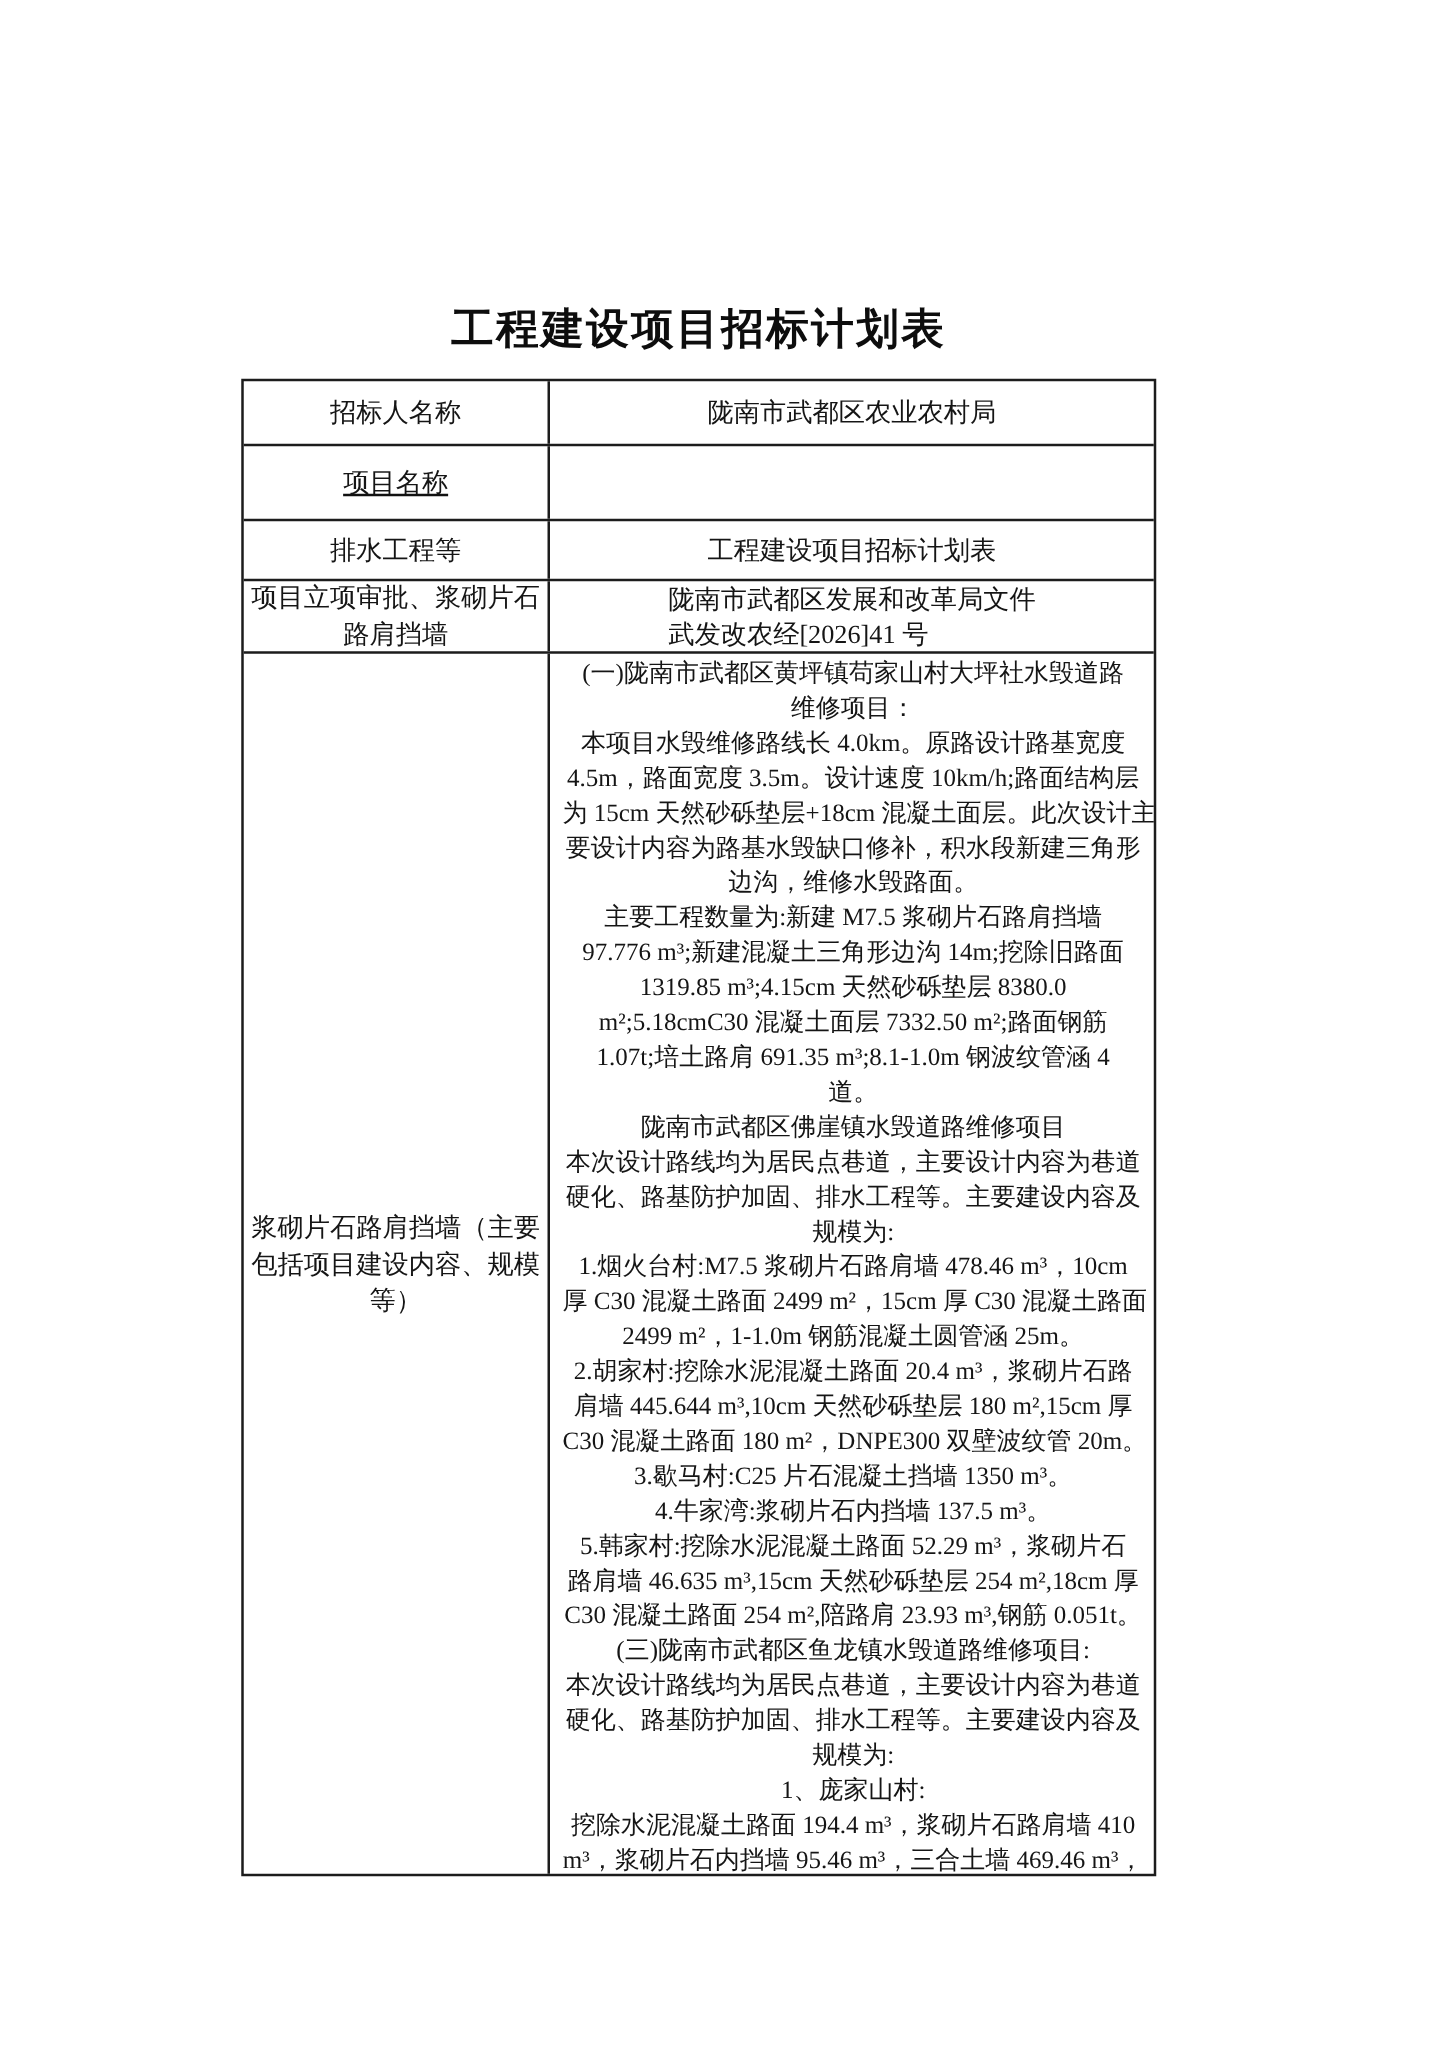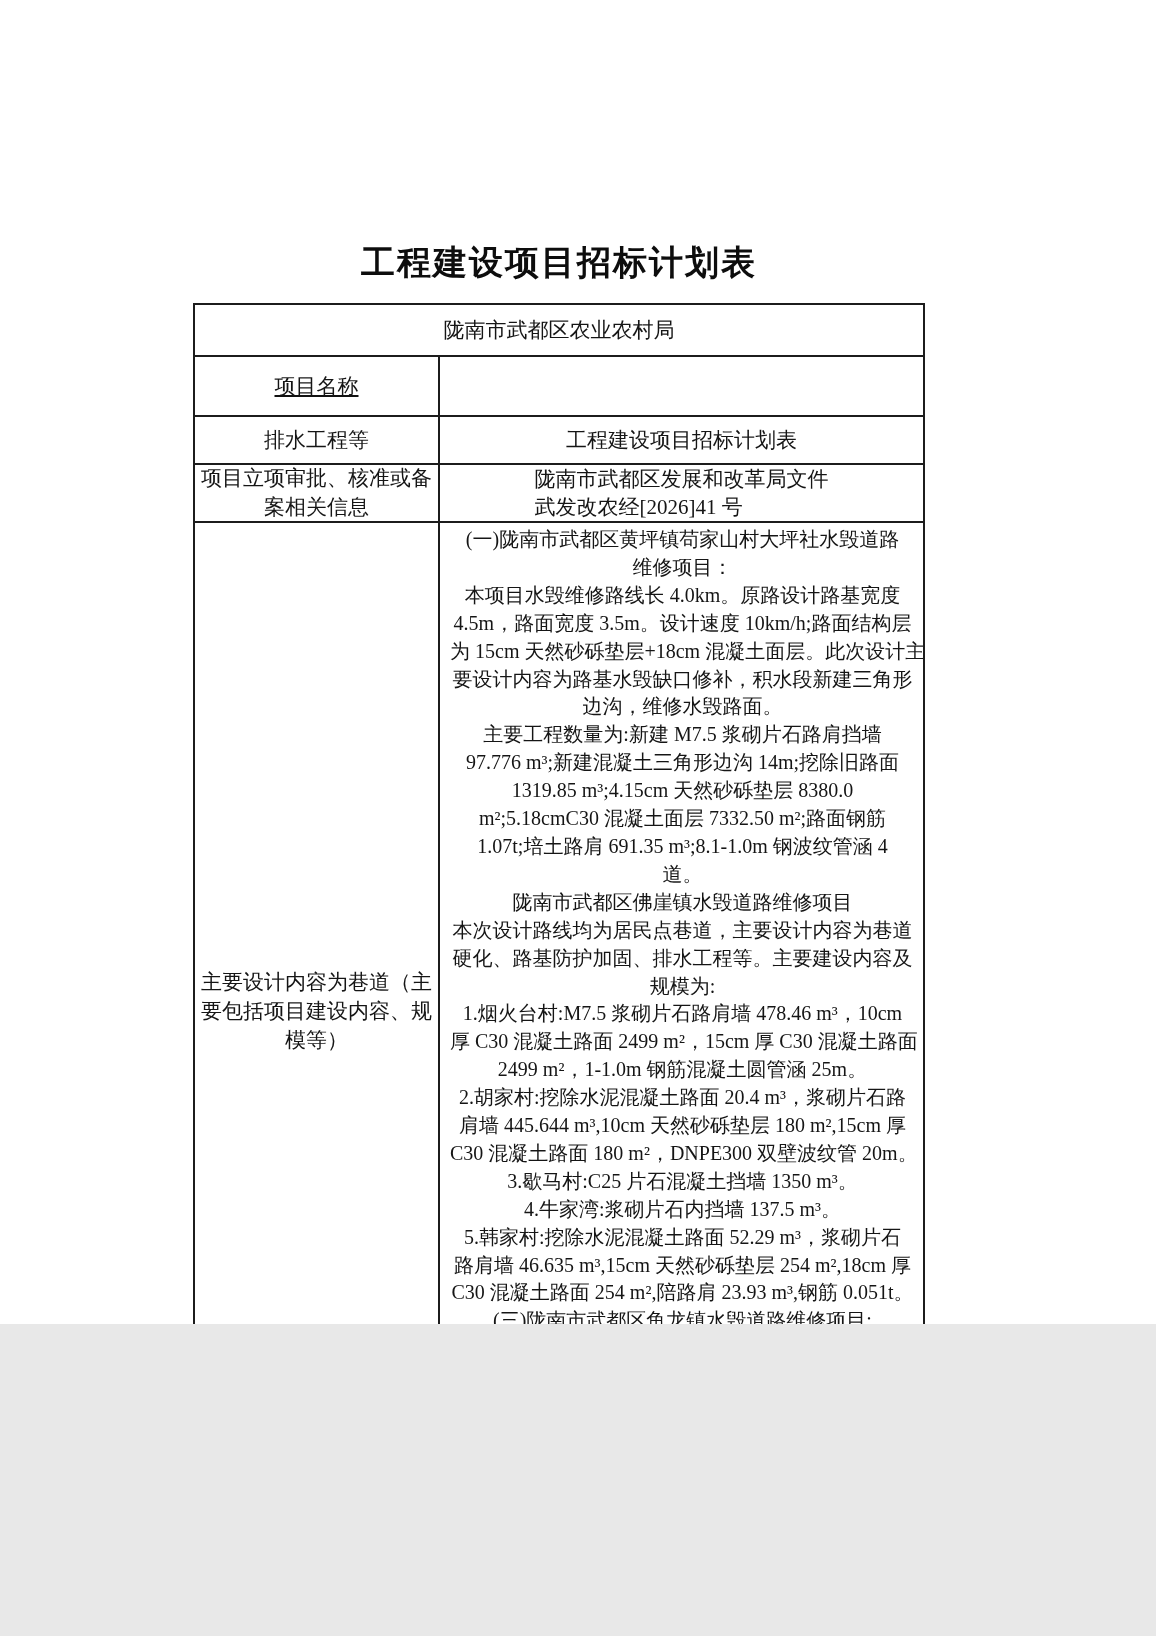--- a/index.html
+++ b/index.html
@@ -1,19 +1,19 @@
 <!DOCTYPE html>
 <html><head>
 <meta charset="utf-8">
 <style>
   html, body { margin: 0; padding: 0; background: #e8e8e8; }
   .page {
     position: relative;
     width: 1156px;
-    height: 1324px;
+    height: 1636px;
     background: #ffffff;
     margin: 0 auto;
     overflow: hidden;
     color: #111;
     font-family: "Liberation Serif", serif;
   }
   .doc-title {
     position: absolute;
     top: 240px;
     left: 193px;
@@ -85,40 +85,41 @@
 </head>
 <body>
 
 <div class="page">
 
   <div class="doc-title">工程建设项目招标计划表</div>
 
   <div class="bid-table">
 
     <div class="t-row row-1">
+      <div class="t-label">招标人名称</div>
       <div class="t-value">陇南市武都区农业农村局</div>
     </div>
 
     <div class="t-row row-2">
       <div class="t-label">项目名称</div>
     </div>
 
     <div class="t-row row-3">
       <div class="t-label">排水工程等</div>
       <div class="t-value">工程建设项目招标计划表</div>
     </div>
 
     <div class="t-row row-4">
-      <div class="t-label">项目立项审批、核准或备案相关信息</div>
+      <div class="t-label">项目立项审批、浆砌片石路肩挡墙</div>
       <div class="t-value multiline">陇南市武都区发展和改革局文件
 武发改农经[2026]41 号</div>
     </div>
 
     <div class="t-row row-5">
-      <div class="t-label">主要设计内容为巷道（主要包括项目建设内容、规模等）</div>
+      <div class="t-label">浆砌片石路肩挡墙（主要包括项目建设内容、规模等）</div>
       <div class="t-value content-block">(一)陇南市武都区黄坪镇苟家山村大坪社水毁道路
 维修项目：
 本项目水毁维修路线长 4.0km。原路设计路基宽度
 4.5m，路面宽度 3.5m。设计速度 10km/h;路面结构层
 为 15cm 天然砂砾垫层+18cm 混凝土面层。此次设计主
 要设计内容为路基水毁缺口修补，积水段新建三角形
 边沟，维修水毁路面。
 主要工程数量为:新建 M7.5 浆砌片石路肩挡墙
 97.776 m³;新建混凝土三角形边沟 14m;挖除旧路面
 1319.85 m³;4.15cm 天然砂砾垫层 8380.0

